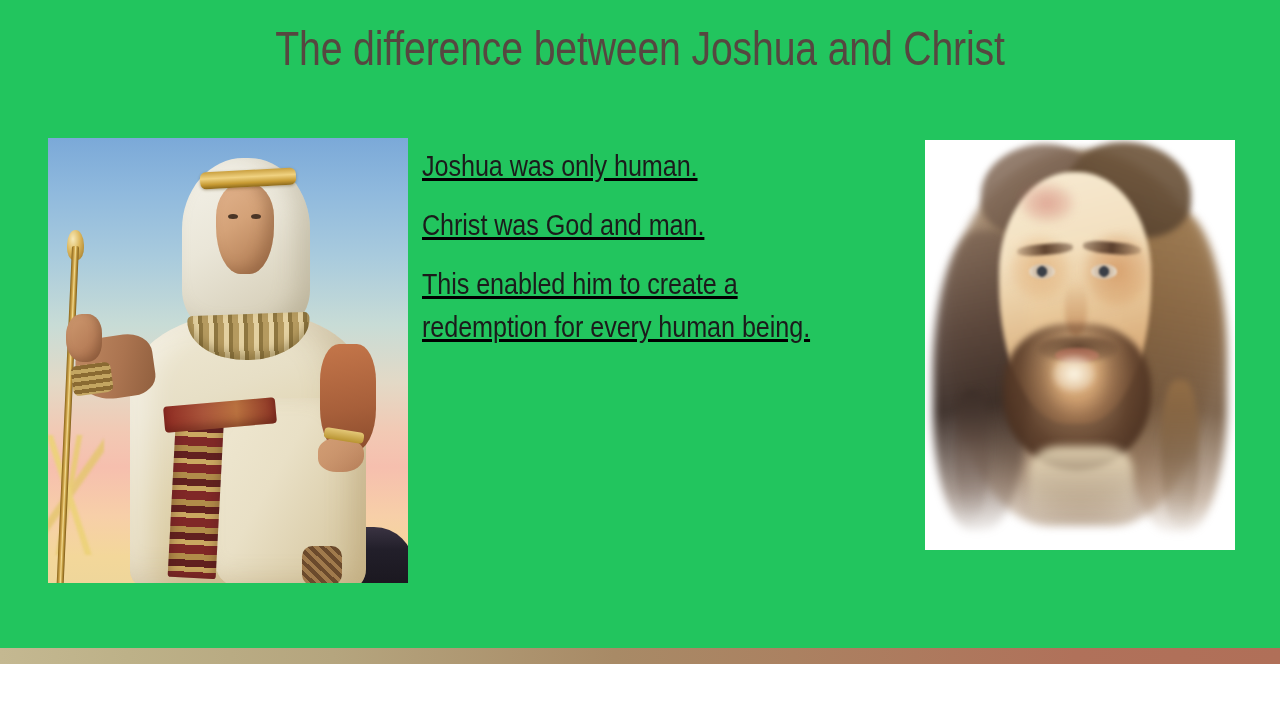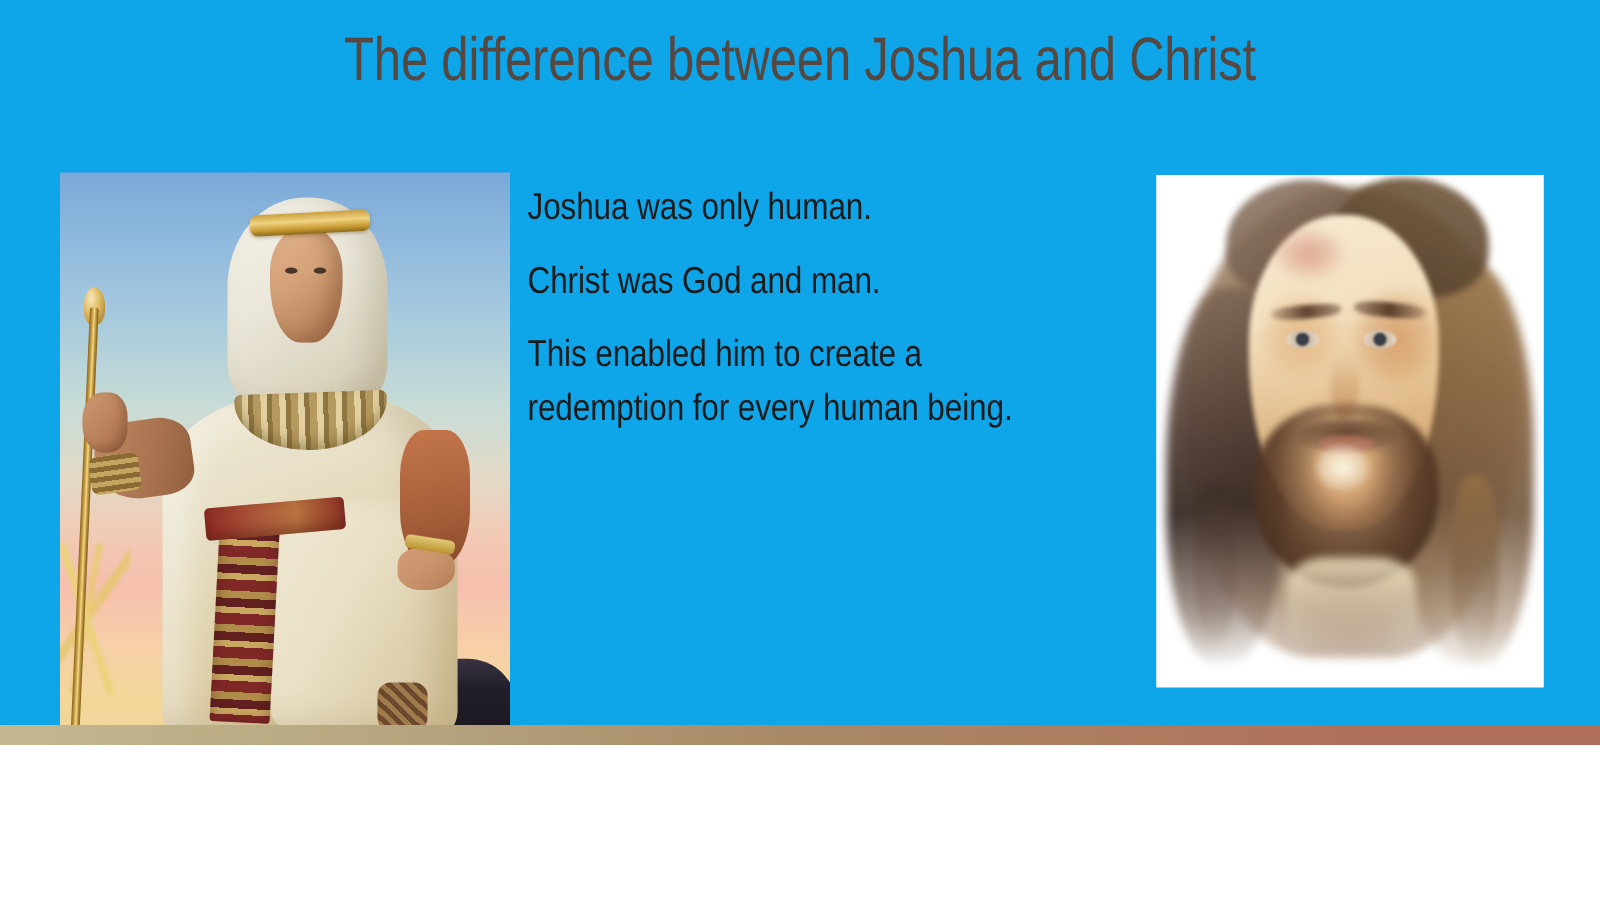--- a/index.html
+++ b/index.html
@@ -3,22 +3,22 @@
 <meta charset="utf-8">
 <style>
   html, body {
     margin: 0;
     padding: 0;
     background: #ffffff;
   }
   #slide {
     position: relative;
     width: 1280px;
-    height: 596px;
-    background: #0ea5e9;
+    height: 664px;
+    background: #22c55e;
     overflow: hidden;
     font-family: "Liberation Sans", sans-serif;
   }
 
   
   #slide-title {
     position: absolute;
     left: 0;
     top: 22px;
     width: 1280px;
@@ -33,20 +33,21 @@
     white-space: nowrap;
     line-height: 1.08;
   }
 
   
   #body-text {
     position: absolute;
     left: 422px;
     top: 144px;
     width: 510px;
+    text-decoration: underline;
   }
   .body-line {
     color: #1b1b1b;
     font-family: "Liberation Sans", sans-serif;
     font-size: 30px;
     font-weight: 400;
     line-height: 43px;
     letter-spacing: -0.1px;
     transform: scaleX(0.84);
     transform-origin: 0 50%;

